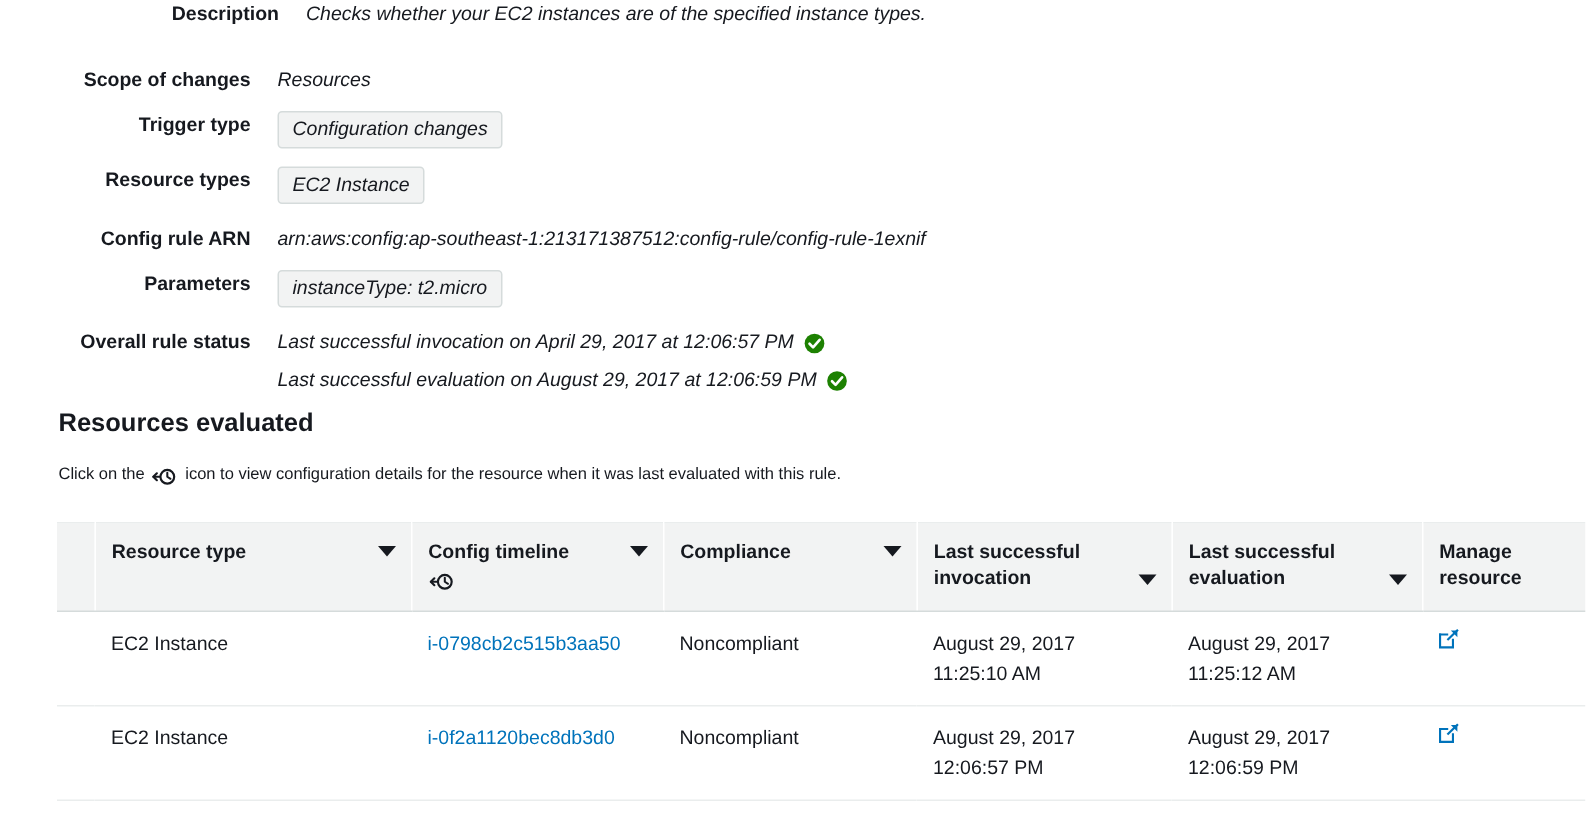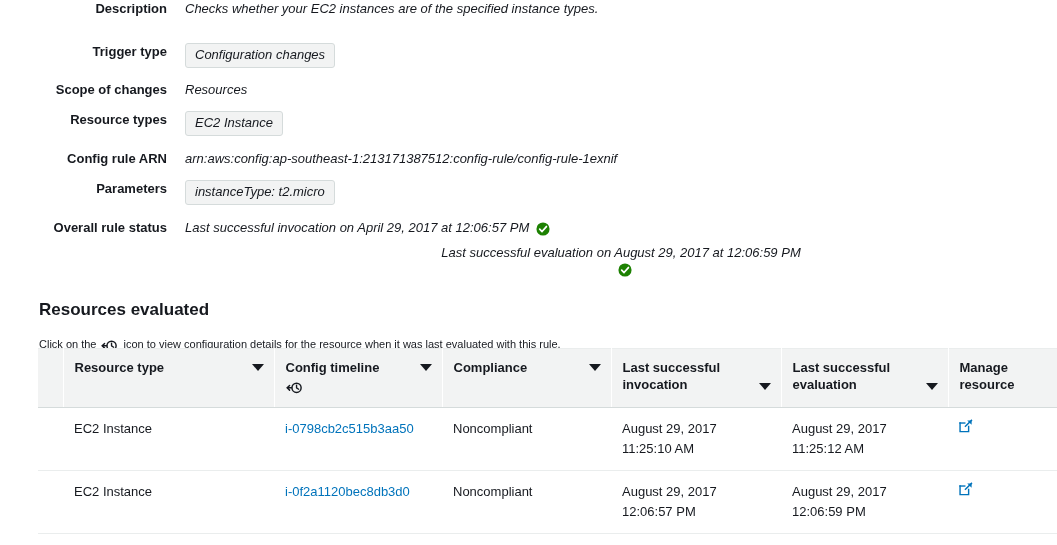--- a/index.html
+++ b/index.html
@@ -30,21 +30,21 @@
     padding-right: 18px;
     line-height: 18px;
   }
   .dvalue {
     flex: 1 1 auto;
     font-size: 13px;
     color: #16191f;
     line-height: 18px;
     font-style: italic;
   }
-  .r-desc  { padding-top: 0px; }
+  .r-desc  { padding-top: 0px; padding-left: 19px; }
   .r-trig  { padding-top: 12px; }
   .r-scope { padding-top: 13px; }
   .r-rt    { padding-top: 12px; }
   .r-arn   { padding-top: 14px; }
   .r-param { padding-top: 12px; }
   .r-stat  { padding-top: 14px; }
 
   .pill {
     display: inline-block;
     background: #f2f3f3;
@@ -55,34 +55,34 @@
     line-height: 16px;
     color: #16191f;
   }
   .statusline {
     display: flex;
     align-items: center;
     line-height: 18px;
     font-size: 13px;
     margin-bottom: 7px;
   }
-  .statusline:last-child { margin-bottom: 0; flex-direction: column; }
+  .statusline:last-child { margin-bottom: 0; }
   .check-icon {
     display: inline-block;
     margin-left: 7px;
     width: 14px; height: 14px;
     flex: 0 0 14px;
     position: relative; top: 1px;
   }
 
   
   .section {
     position: absolute;
     left: 38px;
-    top: 300px;
+    top: 272px;
     width: 1019px;
   }
   .section-title {
     font-size: 17px;
     font-weight: bold;
     color: #16191f;
     margin: 0 0 15px 1px;
     line-height: 20px;
   }
   .section-desc {
@@ -183,30 +183,30 @@
 
 <div class="page">
 
   <div class="details">
 
     <div class="drow r-desc">
       <div class="dlabel">Description</div>
       <div class="dvalue">Checks whether your EC2 instances are of the specified instance types.</div>
     </div>
 
+    <div class="drow r-scope">
+      <div class="dlabel">Scope of changes</div>
+      <div class="dvalue">Resources</div>
+    </div>
+
     <div class="drow r-trig">
       <div class="dlabel">Trigger type</div>
       <div class="dvalue">
         <span class="pill">Configuration changes</span>
       </div>
-    </div>
-
-    <div class="drow r-scope">
-      <div class="dlabel">Scope of changes</div>
-      <div class="dvalue">Resources</div>
     </div>
 
     <div class="drow r-rt">
       <div class="dlabel">Resource types</div>
       <div class="dvalue">
         <span class="pill">EC2 Instance</span>
       </div>
     </div>
 
     <div class="drow r-arn">

